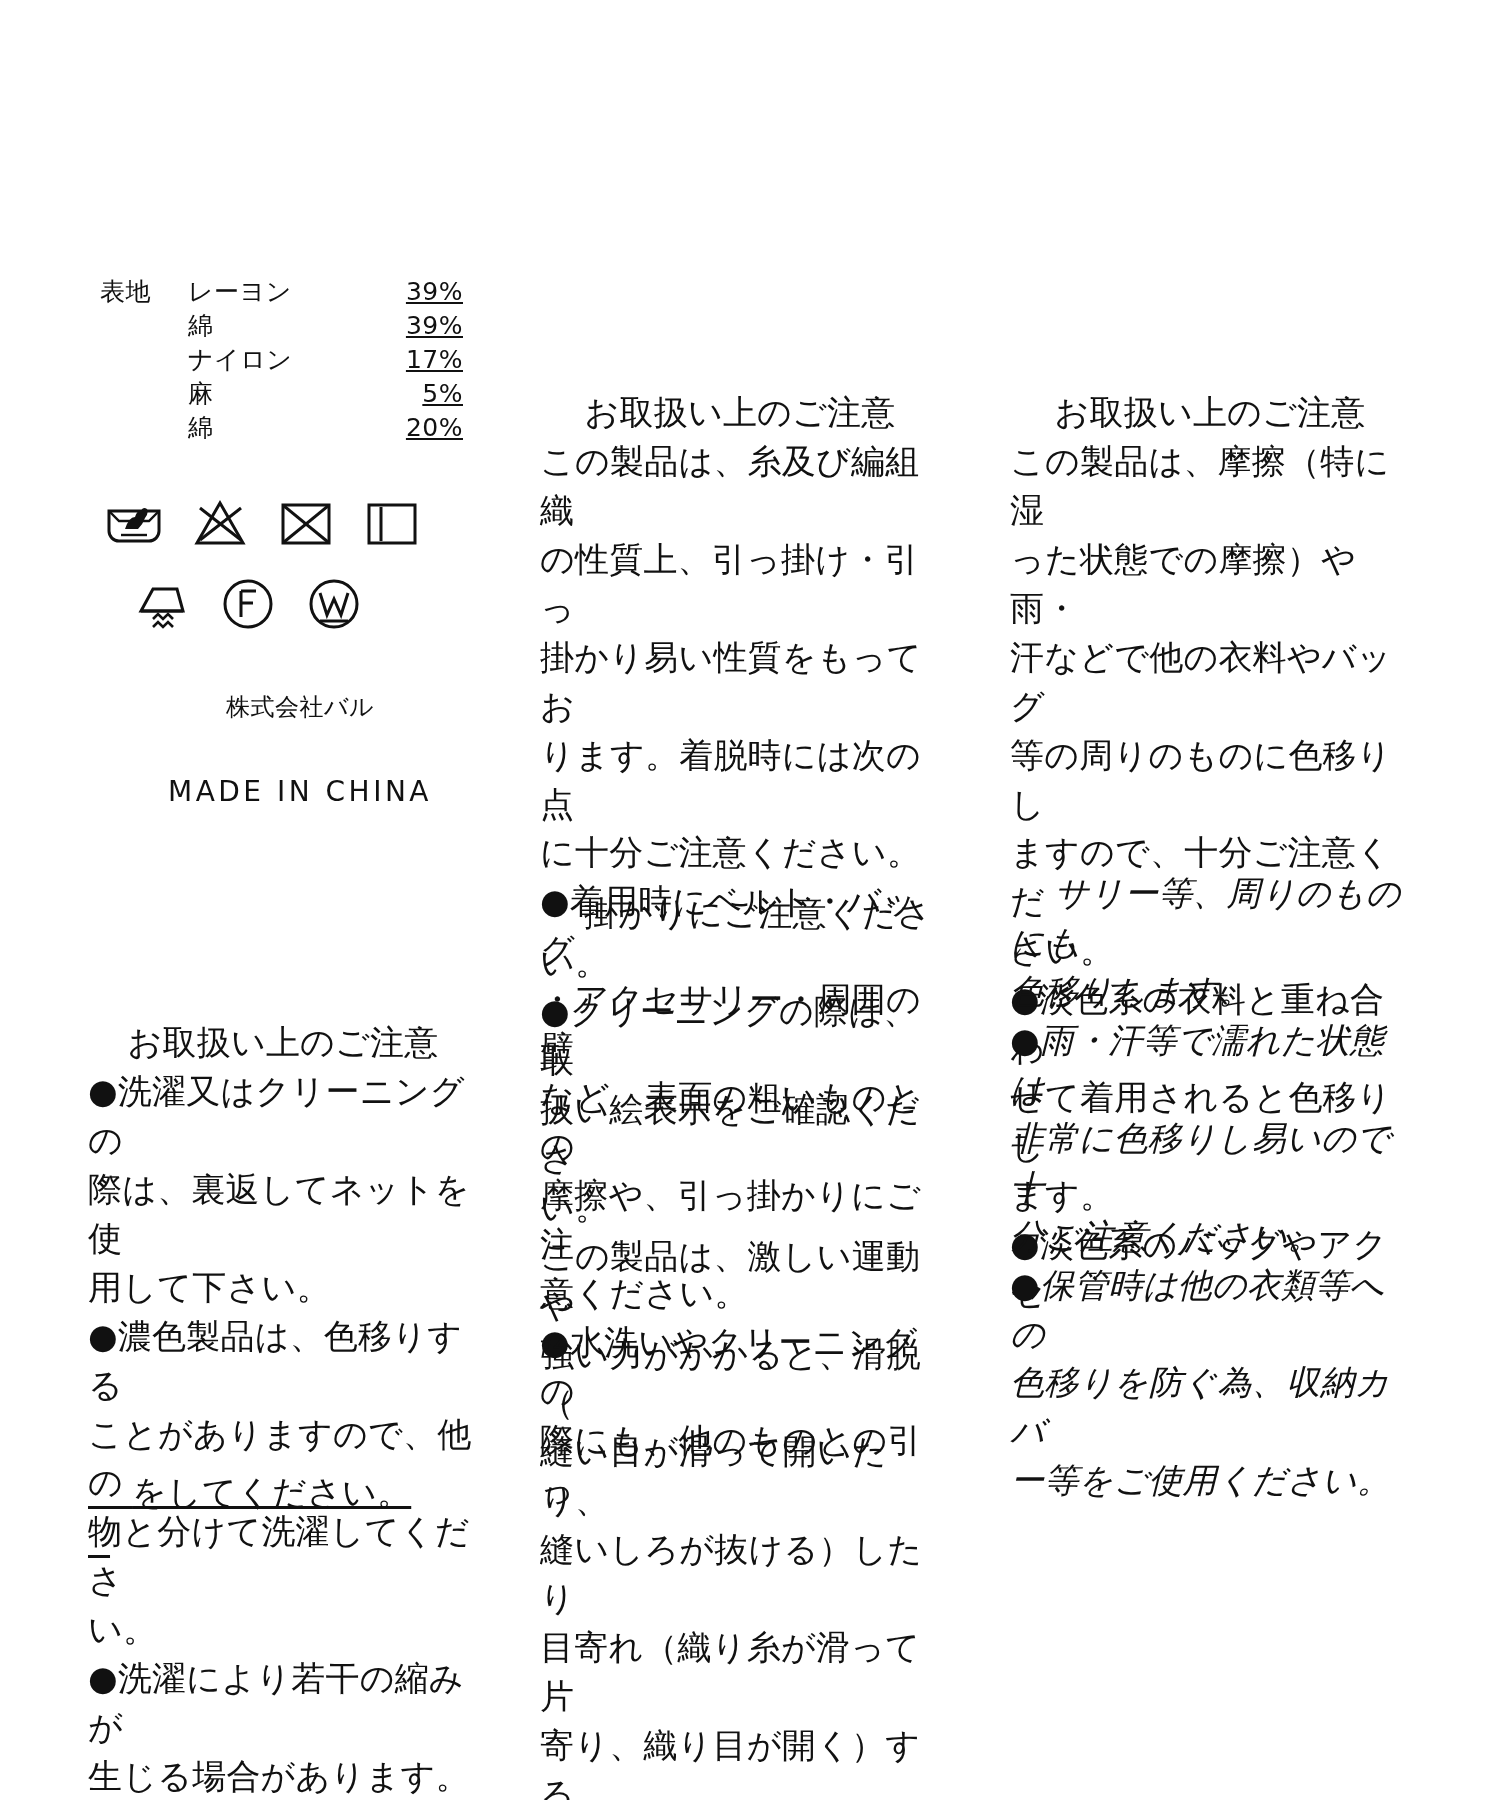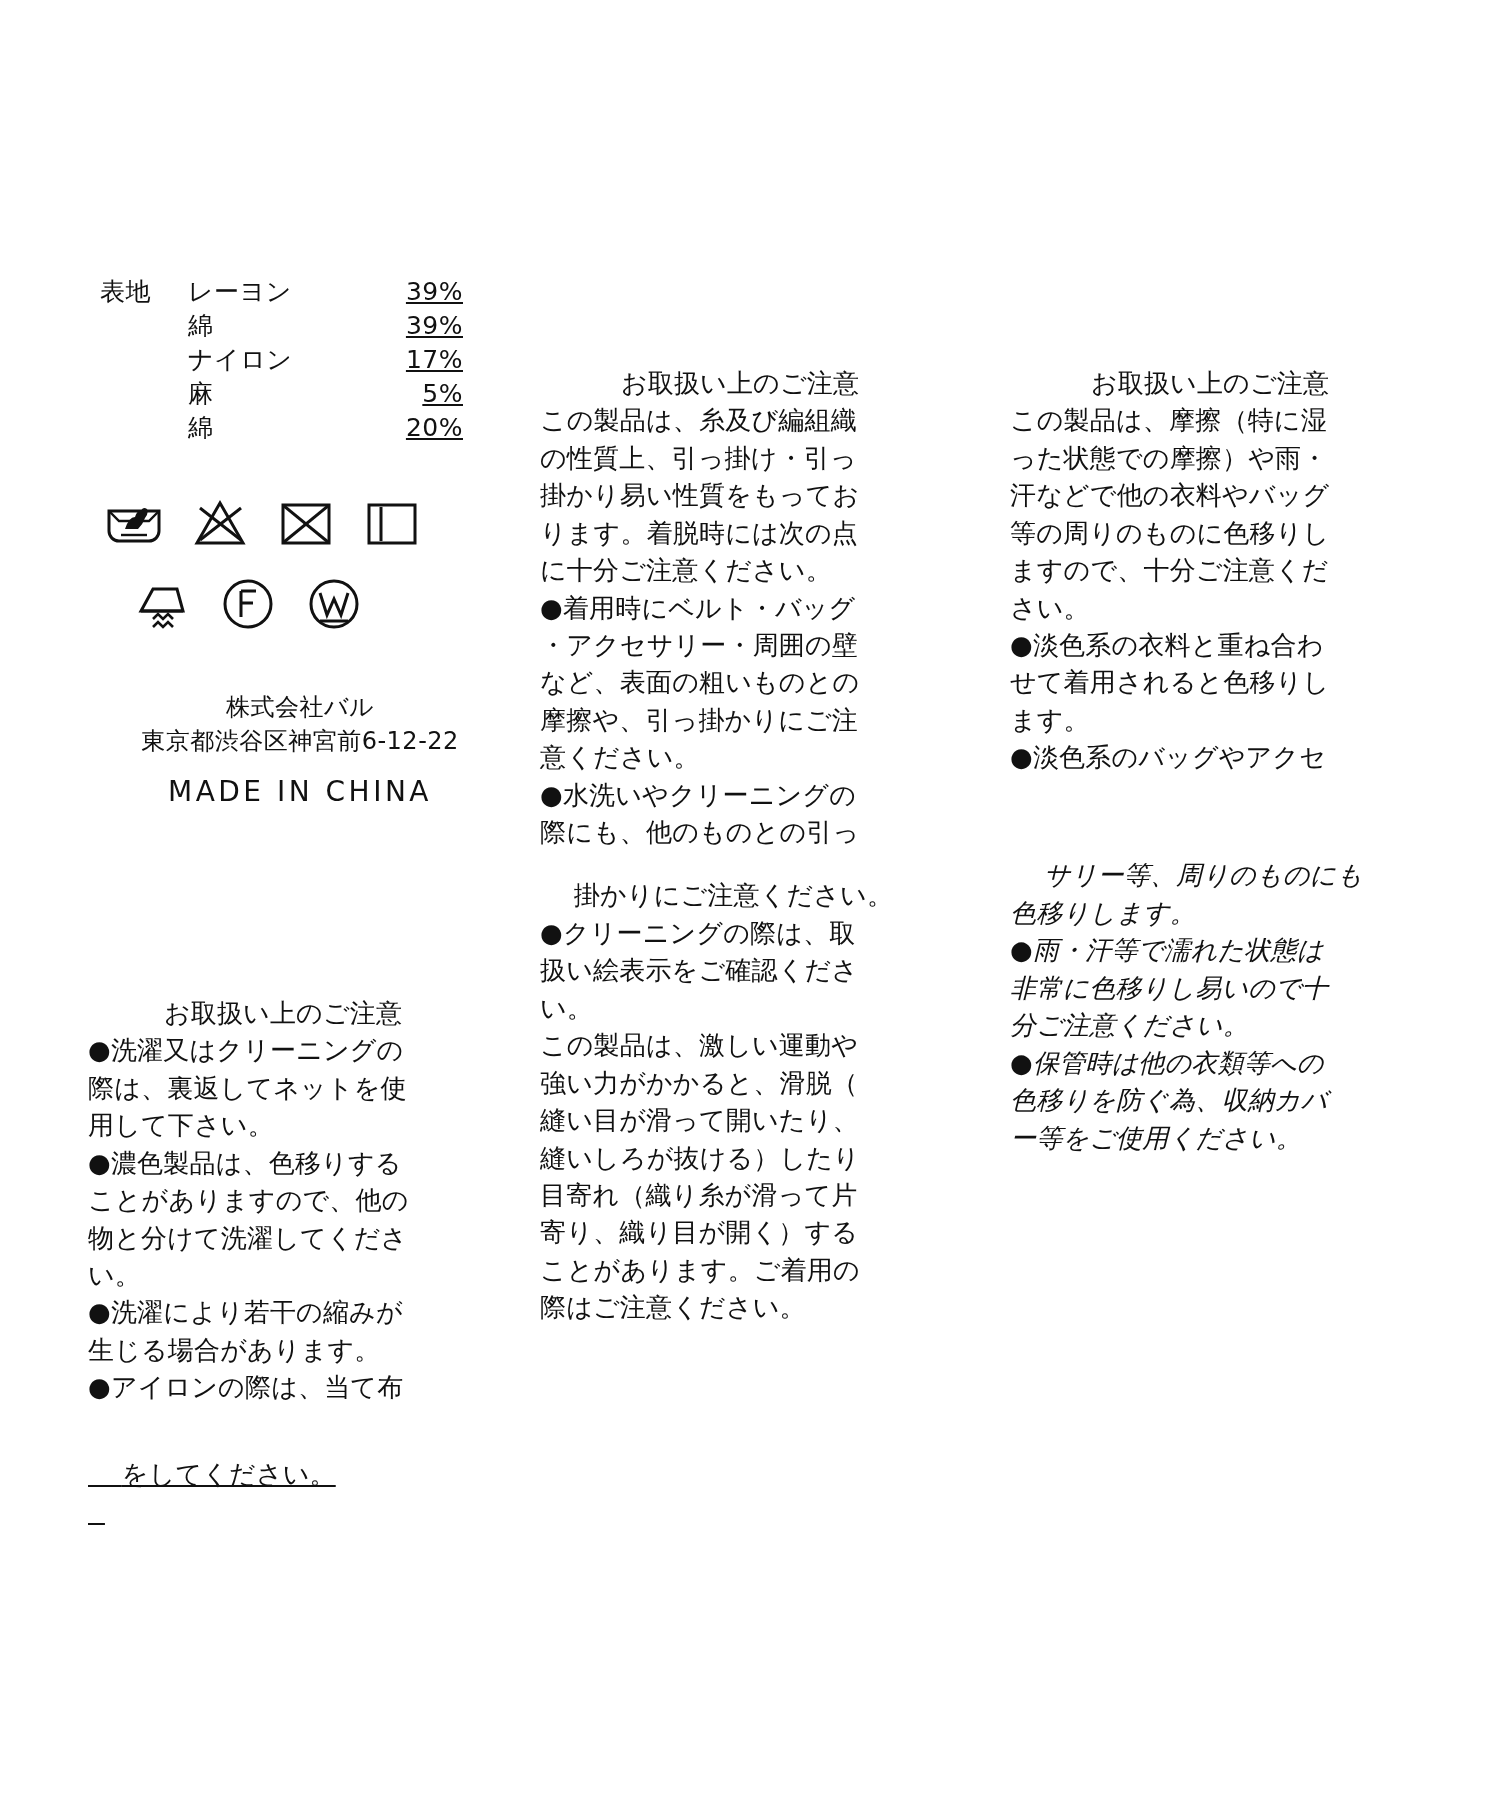--- a/index.html
+++ b/index.html
@@ -91,21 +91,21 @@
     top: 775px;
     width: 400px;
     text-align: center;
     font-size: 28px;
     letter-spacing: 3.5px;
   }
 
   
   .note {
     position: absolute;
-    font-size: 26px;
+    font-size: 34px;
     line-height: 1.44;
     letter-spacing: 0.2px;
     white-space: pre-wrap;
   }
   .note .title {
     display: block;
     text-align: center;
   }
 
   .note-c1a {
@@ -237,21 +237,20 @@
       <svg viewBox="0 0 58 58" width="58" height="58">
         <circle cx="29" cy="29" r="23" fill="none" stroke="#111" stroke-width="3"></circle>
         <path d="M15 18 L22 40 L29 24 L36 40 L43 18" fill="none" stroke="#111" stroke-width="3"></path>
         <path d="M15 46 H43" stroke="#111" stroke-width="3"></path>
       </svg>
     </span>
   </div>
 
   <div class="company">
     <div>株式会社バル</div>
-    <div>東京都渋谷区神宮前6-12-22</div>
   </div>
   <div class="made-in">MADE IN CHINA</div>
 
   <div class="note note-c1a">
     <span class="title">お取扱い上のご注意</span><span>●洗濯又はクリーニングの
 際は、裏返してネットを使
 用して下さい。
 ●濃色製品は、色移りする
 ことがありますので、他の
 物と分けて洗濯してくださ

